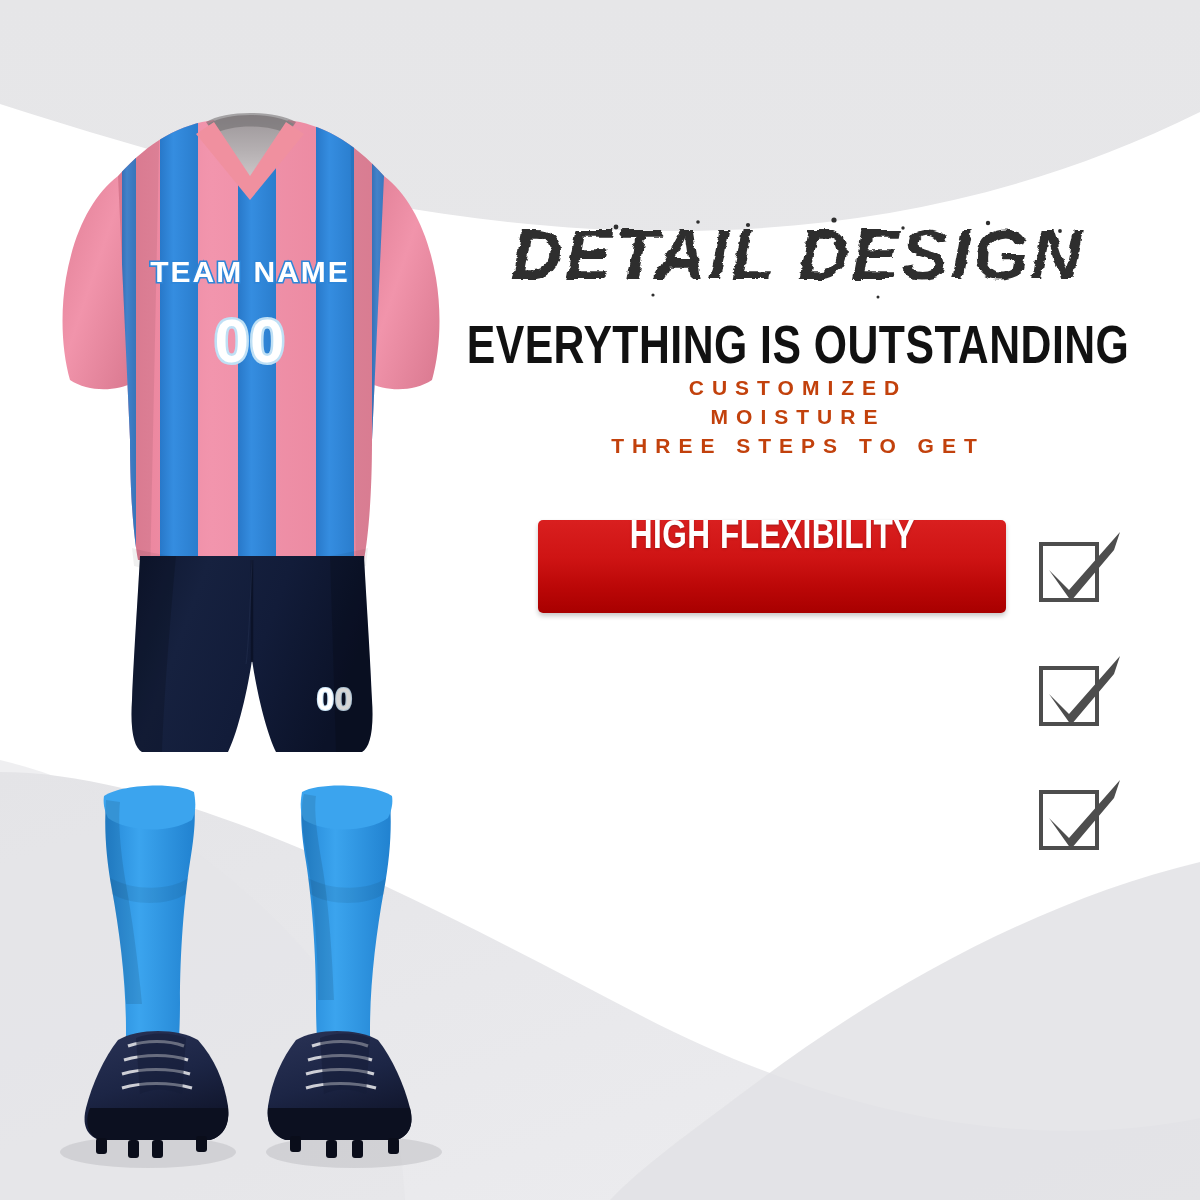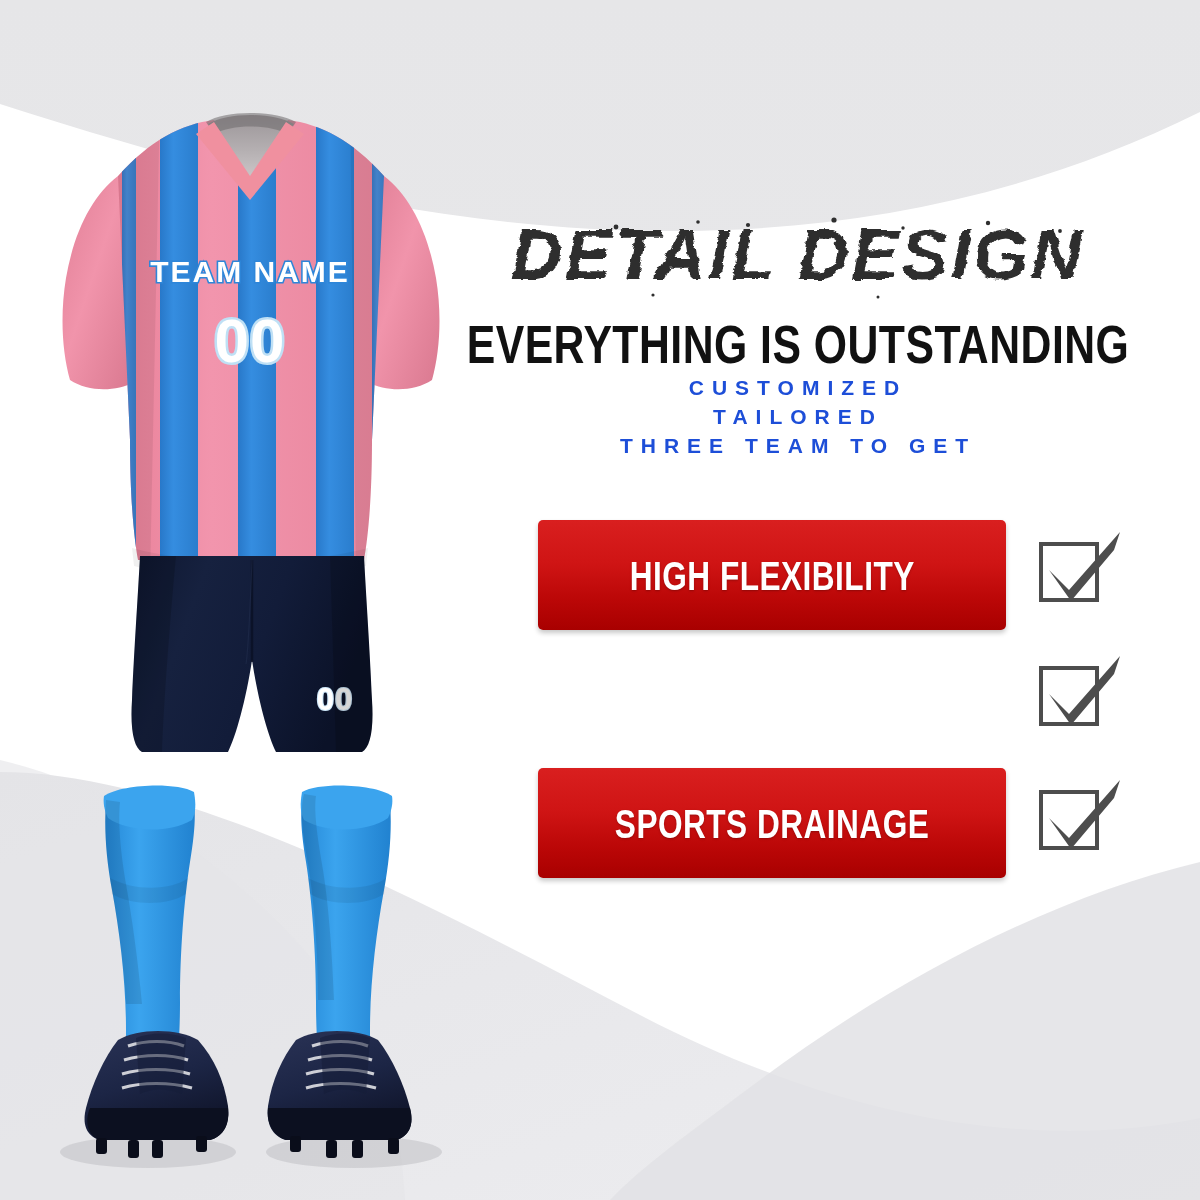--- a/index.html
+++ b/index.html
@@ -59,45 +59,44 @@
 
   .tagline-block {
     position:absolute;
     top:340px; left:0; width:700px;
     text-align:center;
   }
   .tagline-line {
     font-size:21px;
     font-weight:bold;
     letter-spacing:8px;
-    color:#1d4ed8;
+    color:#c2410c;
     line-height:29px;
     white-space:nowrap;
   }
 
   
   .features {
     position:absolute;
     top:487px; left:90px;
     width:650px;
   }
   .feature-row {
     position:relative;
     height:93px;
     margin-bottom:31px;
   }
   .feature-banner {
     position:absolute;
     left:0; top:0;
-    width:468px; height:110px;
+    width:468px; height:93px;
     border-radius:5px;
     background:linear-gradient(180deg,#d91f1f 0%, #cf1414 40%, #bb0707 72%, #a80000 100%);
     box-shadow:0 3px 5px rgba(0,0,0,0.22);
     display:flex;
-    align-items:center;
     justify-content:center;
   }
   .feature-label {
     color:#ffffff;
     font-size:34px;
     font-weight:bold;
     letter-spacing:0.5px;
     transform:scaleY(1.22) scaleX(0.93);
     text-shadow:0 1px 2px rgba(0,0,0,0.25);
     white-space:nowrap;
@@ -353,22 +352,22 @@
             <circle cx="205" cy="84" r="1.6"></circle>
           <circle cx="430" cy="86" r="1.5"></circle>
         </g>
       </svg>
     </div>
 
     <div class="headline-sub">EVERYTHING IS OUTSTANDING</div>
 
     <div class="tagline-block">
       <div class="tagline-line">CUSTOMIZED</div>
-      <div class="tagline-line">TAILORED</div>
-      <div class="tagline-line">THREE TEAM TO GET</div>
+      <div class="tagline-line">MOISTURE</div>
+      <div class="tagline-line">THREE STEPS TO GET</div>
     </div>
 
     <div class="features">
 
       <div class="feature-row">
         <div class="feature-banner">
           <span class="feature-label">HIGH FLEXIBILITY</span>
         </div>
         <div class="check-icon">
           <svg viewBox="0 0 88 88" xmlns="http://www.w3.org/2000/svg">
@@ -382,23 +381,20 @@
       <div class="feature-row">
         <div class="check-icon">
           <svg viewBox="0 0 88 88" xmlns="http://www.w3.org/2000/svg">
             <rect x="5" y="22" width="56" height="56" fill="none" stroke="#4d4d4d" stroke-width="4"></rect>
             <path d="M13,48 L33,68 L84,10 L78,28 L35,79 Z" fill="#4d4d4d"></path>
           </svg>
         </div>
       </div>
 
       <div class="feature-row">
-        <div class="feature-banner">
-          <span class="feature-label">SPORTS DRAINAGE</span>
-        </div>
         <div class="check-icon">
           <svg viewBox="0 0 88 88" xmlns="http://www.w3.org/2000/svg">
             <rect x="5" y="22" width="56" height="56" fill="none" stroke="#4d4d4d" stroke-width="4"></rect>
             <path d="M13,48 L33,68 L84,10 L78,28 L35,79 Z" fill="#4d4d4d"></path>
           </svg>
         </div>
       </div>
 
     </div>
   </div>

